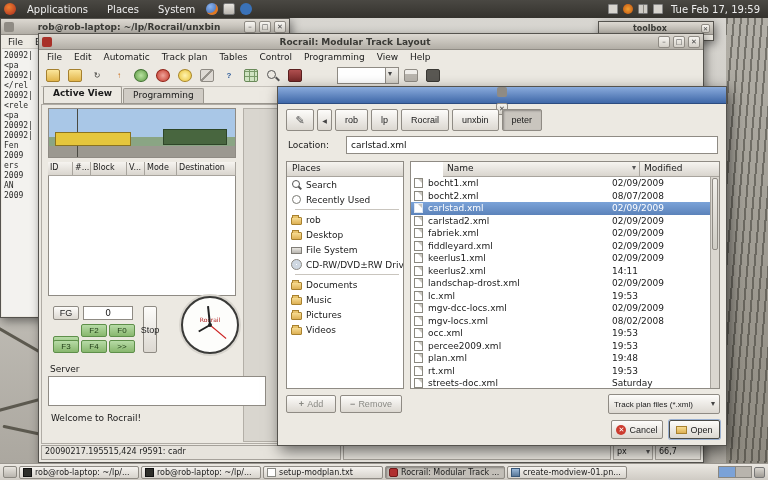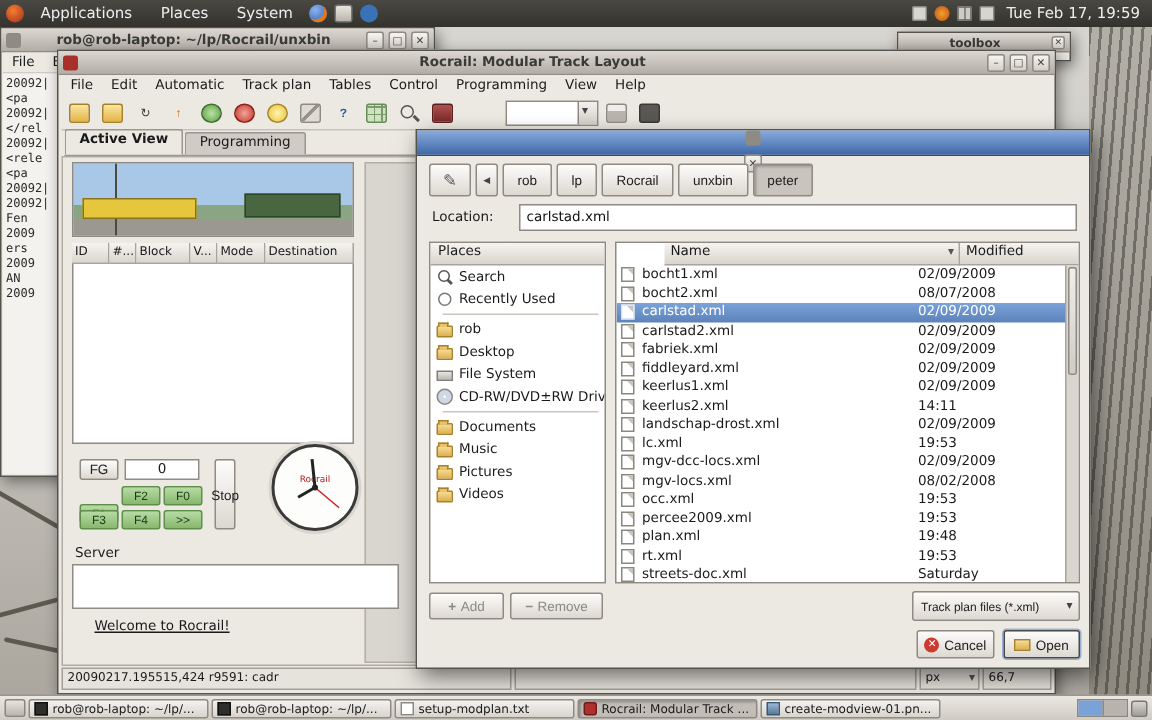--- a/index.html
+++ b/index.html
@@ -84,21 +84,21 @@
   .stopbtn{position:absolute;left:104px;top:272px;width:14px;height:47px;font-size:9px;}
   .clock{position:absolute;left:142px;top:262px;width:58px;height:58px;border-radius:50%;background:#fdfdfb;border:2px solid #3a3a38;box-shadow:0 0 0 2px #d8d5ce;}
   .clock .brand{position:absolute;top:34%;width:100%;text-align:center;font-size:6px;color:#b02020;}
   .hand{position:absolute;left:50%;bottom:50%;transform-origin:50% 100%;background:#222;}
   .hand.h{width:2px;height:13px;transform:translateX(-50%) rotate(240deg);}
   .hand.m{width:2px;height:19px;transform:translateX(-50%) rotate(-6deg);}
   .hand.s{width:1px;height:21px;background:#c22;transform:translateX(-50%) rotate(130deg);}
   .cdot{position:absolute;left:50%;top:50%;width:4px;height:4px;margin:-2px 0 0 -2px;border-radius:50%;background:#222;}
   .serverlabel{position:absolute;left:11px;top:330px;font-size:9px;}
   .serverbox{position:absolute;left:9px;top:342px;width:218px;height:30px;background:#fff;border:1px solid #8f8b84;}
-  .welcome{position:absolute;left:24px;top:379px;font-size:9px;text-decoration:underline;}
+  .welcome{position:absolute;left:12px;top:379px;font-size:9px;}
   .statusbar{position:absolute;left:2px;right:2px;bottom:2px;height:15px;display:flex;gap:2px;font-size:8px;}
   .scell{border:1px solid #a5a19a;background:#e6e3dc;padding:1px 3px;white-space:nowrap;overflow:hidden;}
   .scell.msg{width:300px;} .scell.mid{flex:1;}
   .scell.unit{width:40px;position:relative;padding-right:2px;}
   .scell.unit::after{content:"▾";position:absolute;right:2px;top:1px;color:#555;}
   .scell.zoom{width:46px;}
 
   
   #toolbox{left:598px;top:21px;width:116px;height:20px;z-index:3;}
   #toolbox .titlebar{height:13px;font-size:8px;}

